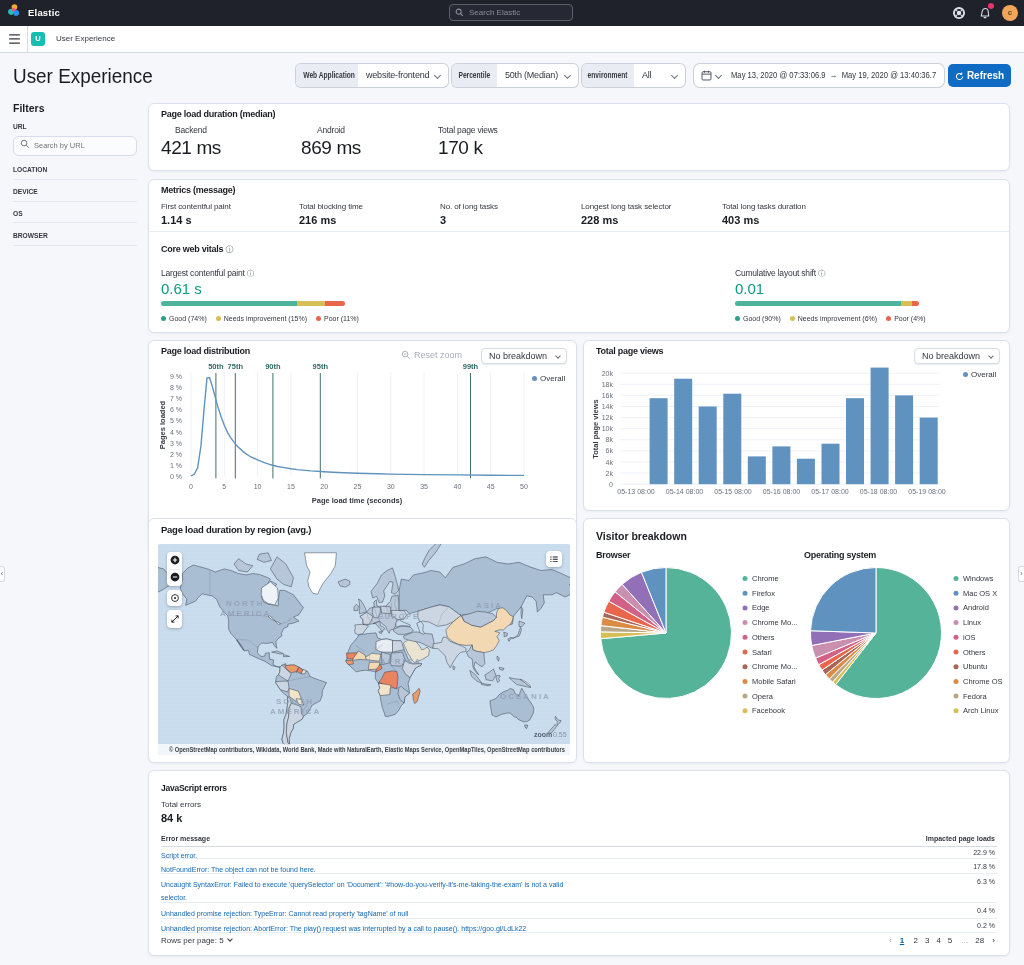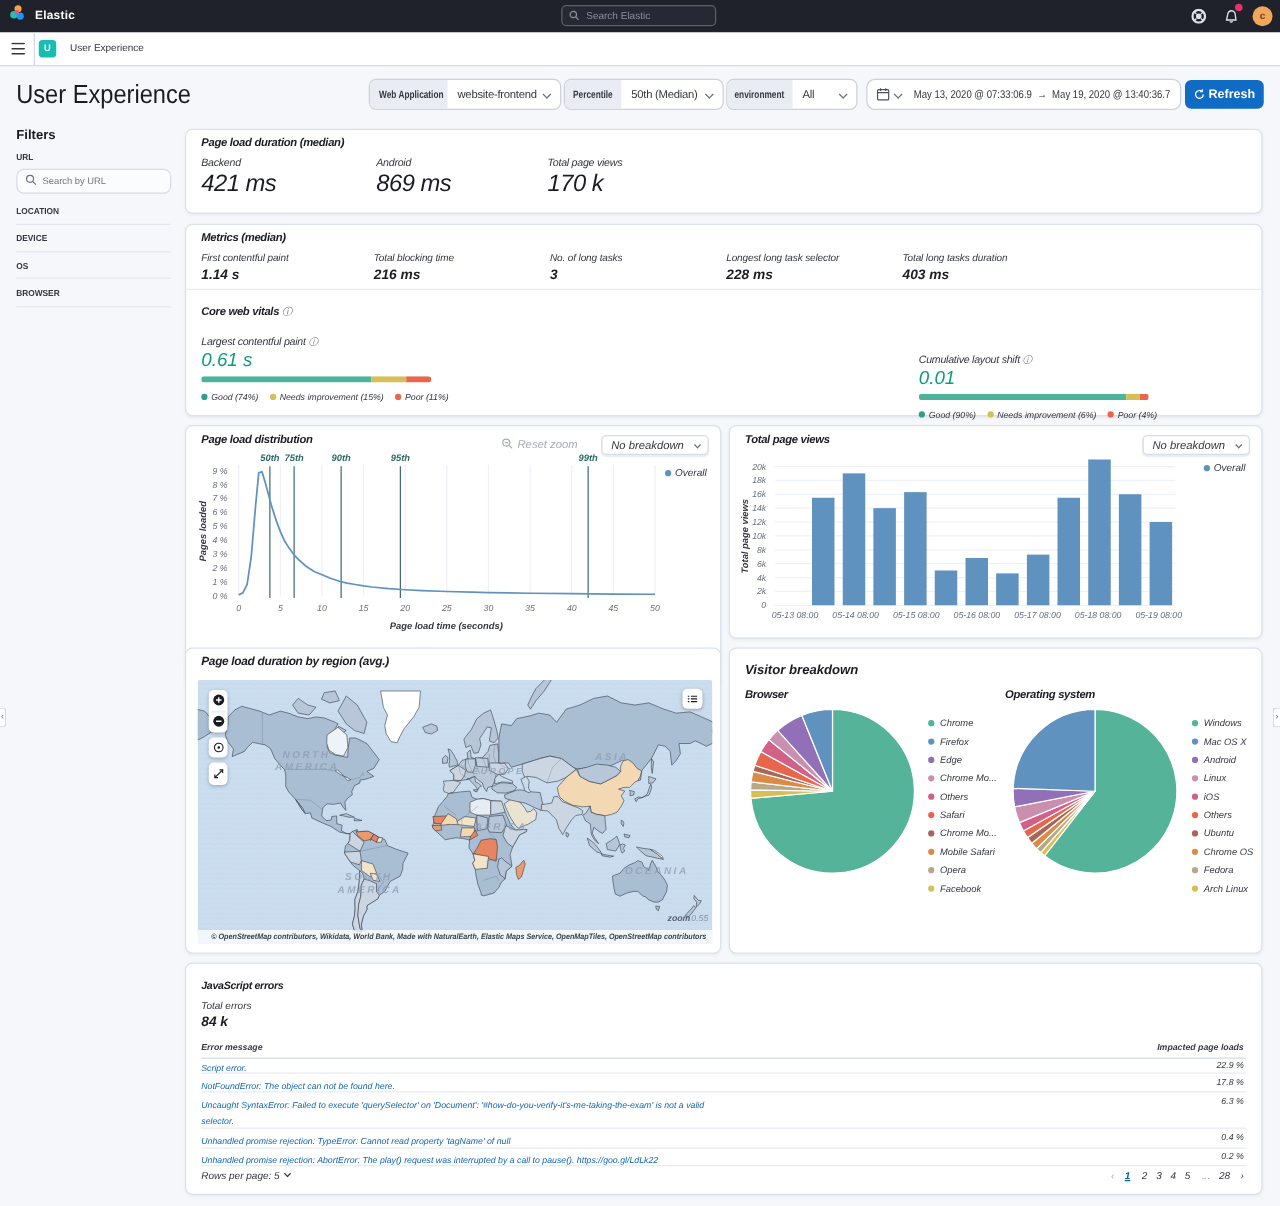--- a/index.html
+++ b/index.html
@@ -27,23 +27,23 @@
 #dp { position:absolute; left:694px; top:64px; width:250px; height:23px; background:#fff; border-radius:6px; box-shadow:0 0 0 1px rgba(128,138,154,.35); font-size:9px; color:#343741; }
 #dp .dates { position:absolute; left:37px; top:6px; white-space:nowrap; font-size:9px; transform:scaleX(.85); transform-origin:left; width:250px; }
 #refresh { position:absolute; left:948px; top:64px; width:63px; height:23px; background:#0f6bc4; border-radius:5px; color:#fff; font-size:10px; font-weight:700; text-align:center; line-height:23px; }
 
 #sb { position:absolute; left:13px; top:100px; width:124px; }
 #sb h2 { font-size:10.5px; font-weight:700; color:#1a1c21; }
 #sb .lbl { font-size:7px; font-weight:700; color:#343741; transform:scaleX(.95); transform-origin:left; }
 #sb input { width:124px; height:20px; border:1px solid #d6dce8; border-radius:6px; background:#fbfcfd; font-size:7.5px; color:#69707d; padding-left:20px; font-family:"Liberation Sans",sans-serif; outline:none; }
 #sb .hr { height:1px; background:#e3e8f0; width:124px; }
 
-.panel { position:absolute; background:#fff; border:1px solid #dbe1ec; border-radius:6px; box-shadow:0 1px 3px -1px rgba(152,162,179,.25);font-style:italic; }
+.panel { position:absolute; background:#fff; border:1px solid #dbe1ec; border-radius:6px; box-shadow:0 1px 3px -1px rgba(152,162,179,.25); }
 .ptitle { font-size:9px; font-weight:700; color:#1a1c21; letter-spacing:-.25px; white-space:nowrap; }
-.stat .sl { font-size:8.5px; color:#343741; letter-spacing:-.2px; }
+.stat .sl { font-size:8.5px; color:#343741; letter-spacing:-.2px;text-align:center; }
 .stat .sv { font-size:19px; color:#1a1c21; letter-spacing:-.4px; margin-top:2px; }
 .m .sl { font-size:8px; color:#343741; letter-spacing:-.1px; }
 .m .sv { font-size:11px; font-weight:700; color:#1a1c21; margin-top:3px; }
 .vital .vl { font-size:8.5px; color:#343741; letter-spacing:-.2px; }
 .vital .vv { font-size:15px; font-weight:400; color:#0e9a81; margin-top:1px; }
 .vbar { height:5px; border-radius:2.5px; overflow:hidden; display:flex; width:184px; }
 .vleg { font-size:7px; color:#343741; display:flex; gap:9px; align-items:center; white-space:nowrap; }
 .dot { display:inline-block; width:5px; height:5px; border-radius:50%; margin-right:3px; vertical-align:0px;}
 .euisel { position:absolute; height:16px; border:1px solid #d6dce8; border-radius:4px; background:#fff; font-size:9px; color:#343741; padding:0 20px 0 7px; line-height:14px; box-shadow:0 1px 1px rgba(152,162,179,.2); white-space:nowrap; }
 .euisel .chev { position:absolute; right:6px; top:5px; width:4px; height:4px; border-right:1.2px solid #69707d; border-bottom:1.2px solid #69707d; transform:rotate(45deg); }
@@ -148,21 +148,21 @@
         <div class="sl">Android</div>
         <div class="sv">869 ms</div>
       </div>
     <div class="stat" style="position:absolute;left:289px;top:21px">
         <div class="sl">Total page views</div>
         <div class="sv">170 k</div>
       </div>
   </div>
 
   <div class="panel" style="left:148px;top:179px;width:862px;height:154px">
-    <div class="ptitle" style="position:absolute;left:12px;top:5px">Metrics (median)</div>
+    <div class="ptitle" style="position:absolute;left:12px;top:5px">Metrics (message)</div>
     <div class="m" style="position:absolute;left:12px;top:22px">
         <div class="sl">First contentful paint</div>
         <div class="sv">1.14 s</div>
       </div>
     <div class="m" style="position:absolute;left:150px;top:22px">
         <div class="sl">Total blocking time</div>
         <div class="sv">216 ms</div>
       </div>
     <div class="m" style="position:absolute;left:291px;top:22px">
         <div class="sl">No. of long tasks</div>
@@ -185,21 +185,21 @@
           <div style="width:74%;background:#4db39a"></div>
           <div style="width:15%;background:#d6bf57"></div>
           <div style="width:11%;background:#e7664c"></div>
         </div>
       <div class="vleg" style="margin-top:9px">
           <span><span class="dot" style="background:#2f9e8a"></span>Good (74%)</span>
           <span><span class="dot" style="background:#d6bf57"></span>Needs improvement (15%)</span>
           <span><span class="dot" style="background:#e7664c"></span>Poor (11%)</span>
         </div>
     </div>
-    <div class="vital" style="position:absolute;left:586px;top:102px">
+    <div class="vital" style="position:absolute;left:586px;top:88px">
       <div class="vl">Cumulative layout shift <span style="color:#69707d;font-size:7.5px">ⓘ</span></div>
         <div class="vv">0.01</div>
       <div class="vbar" style="margin-top:4px">
           <div style="width:90%;background:#4db39a"></div>
           <div style="width:6%;background:#d6bf57"></div>
           <div style="width:4%;background:#e7664c"></div>
         </div>
       <div class="vleg" style="margin-top:9px">
           <span><span class="dot" style="background:#2f9e8a"></span>Good (90%)</span>
           <span><span class="dot" style="background:#d6bf57"></span>Needs improvement (6%)</span>

